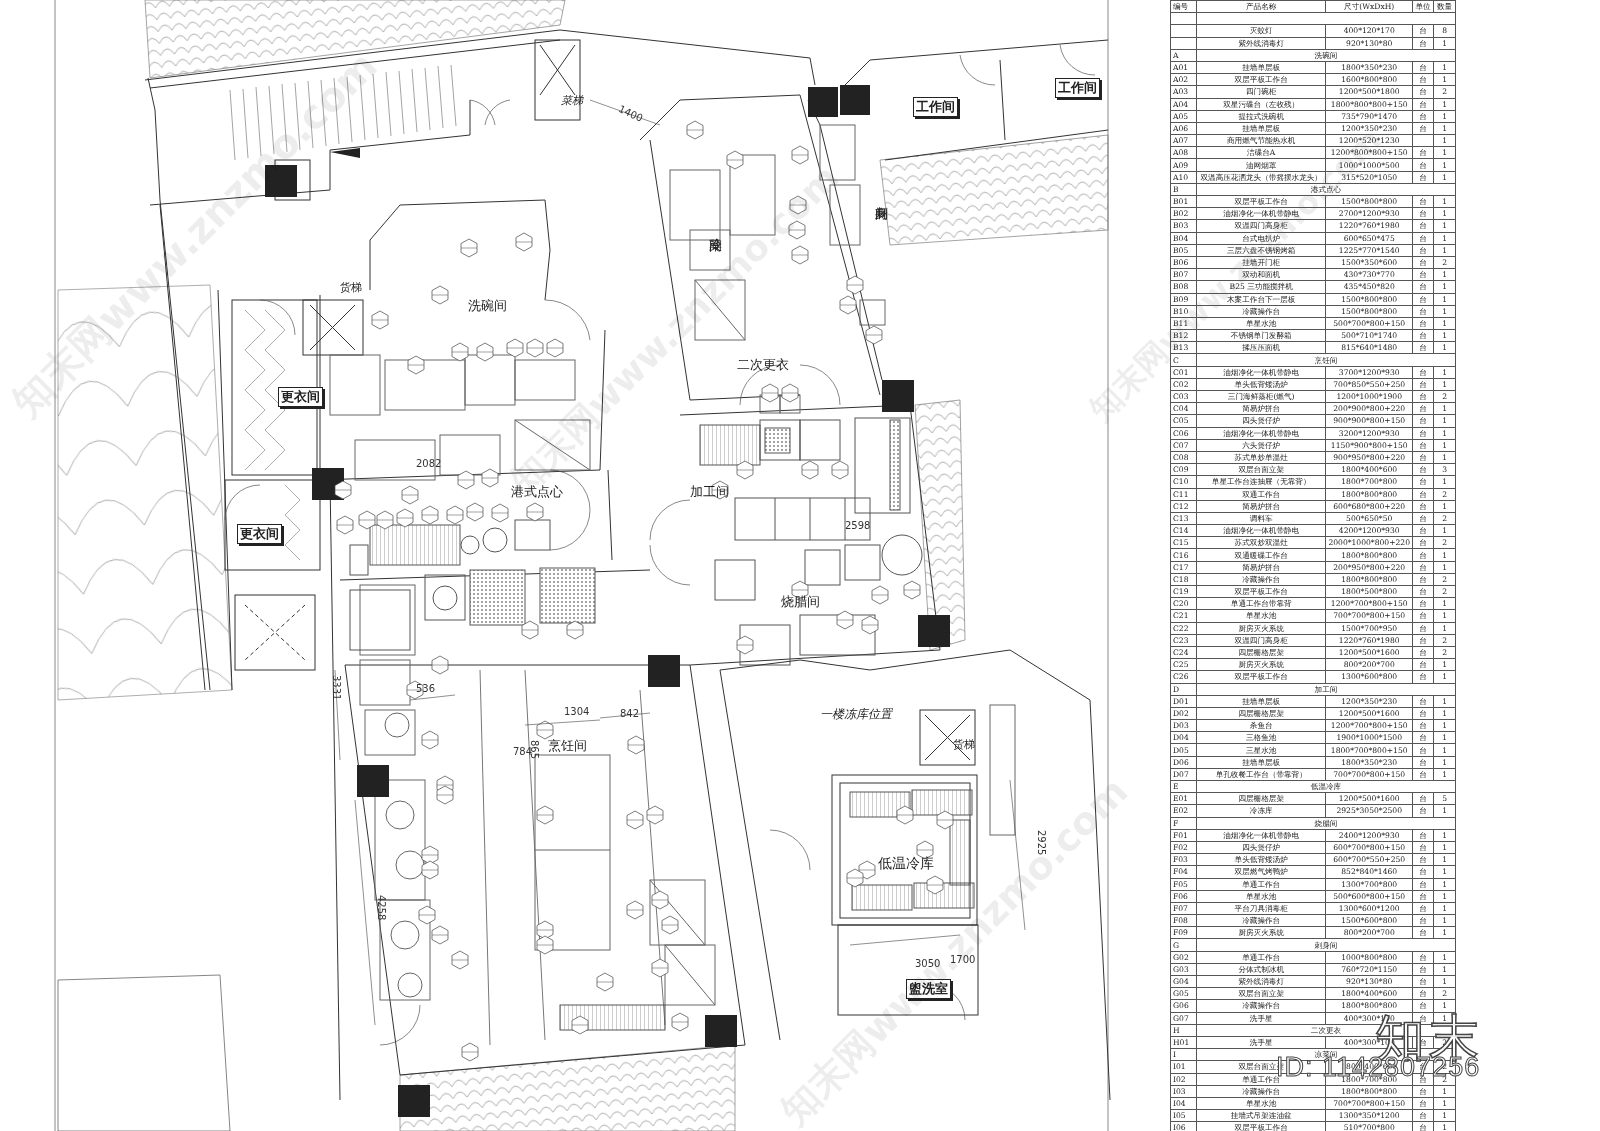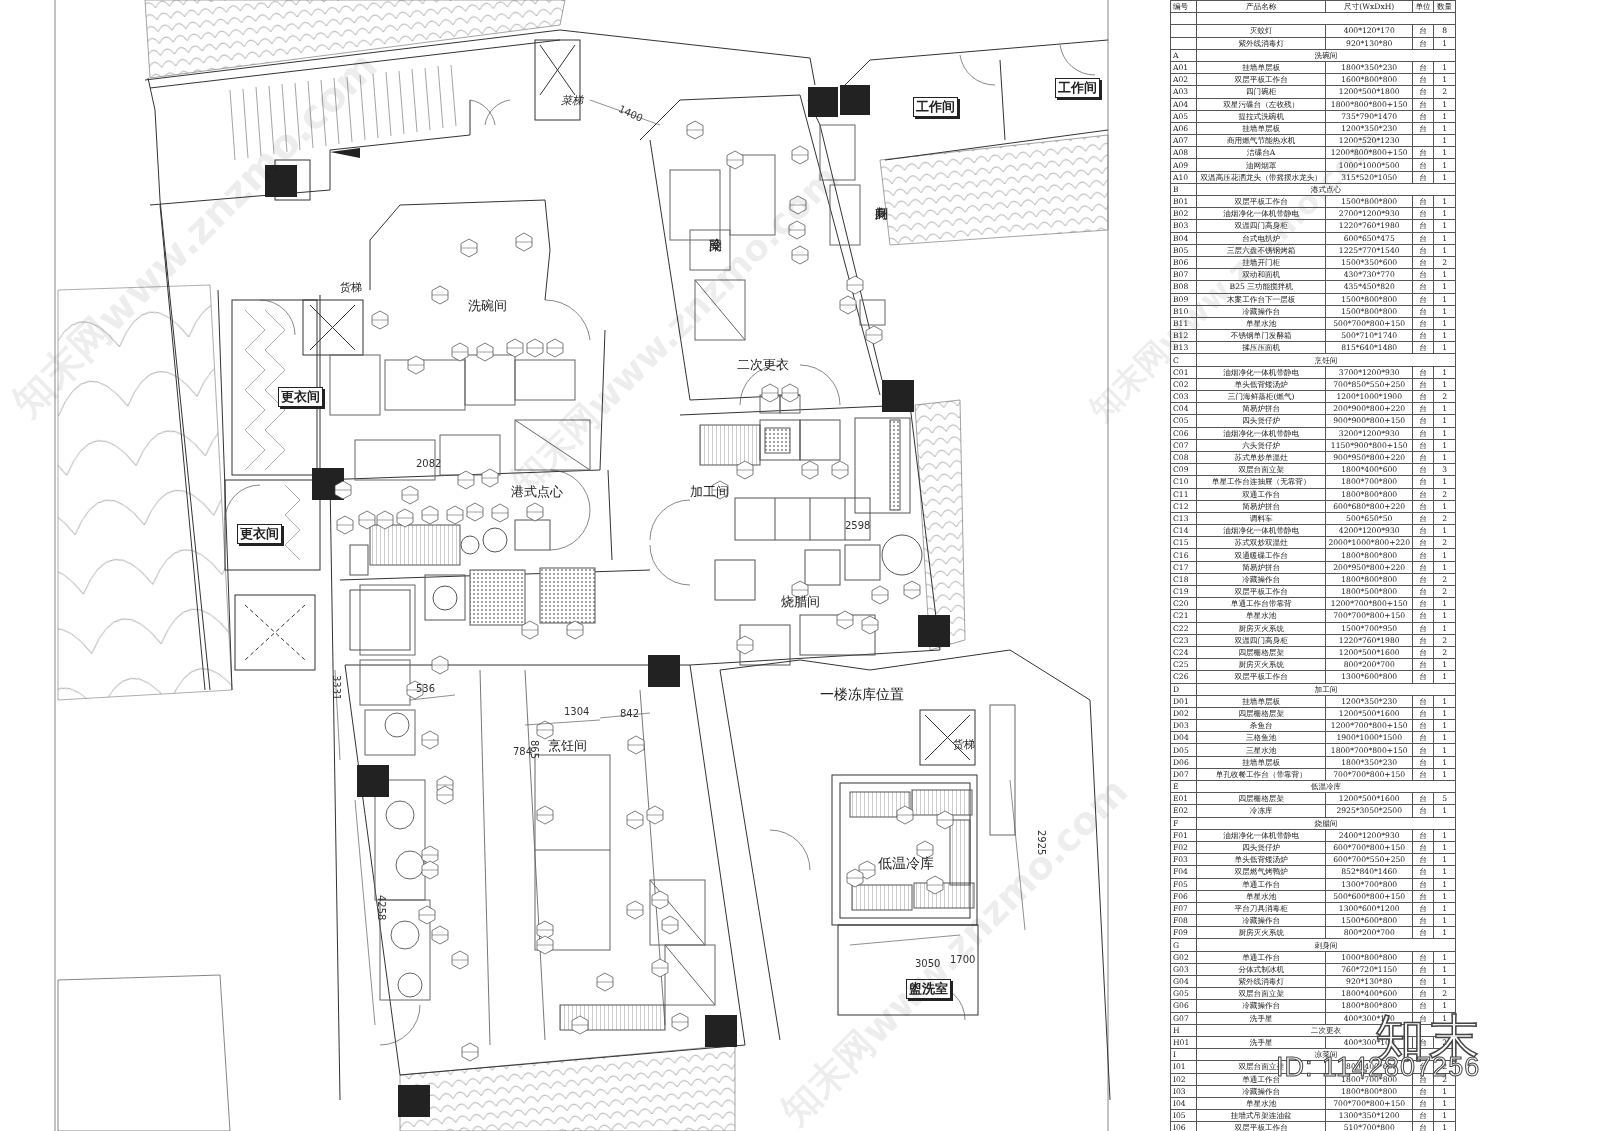--- a/index.html
+++ b/index.html
@@ -360,21 +360,21 @@
   <span class="room-label" style="left:737px;top:356px;">二次更衣</span>
   <span class="room-label boxed" style="left:278px;top:387px;">更衣间</span>
   <span class="room-label boxed" style="left:237px;top:524px;">更衣间</span>
   <span class="room-label boxed" style="left:913px;top:97px;">工作间</span>
   <span class="room-label boxed" style="left:1055px;top:78px;">工作间</span>
   <span class="room-label" style="left:878px;top:855px;font-size:14px;">低温冷库</span>
   <span class="room-label boxed" style="left:906px;top:979px;font-family:Liberation Serif, serif;">盥洗室</span>
   <span class="room-label" style="left:561px;top:93px;font-size:11px;font-style:italic;">菜梯</span>
   <span class="room-label" style="left:340px;top:280px;font-size:11px;">货梯</span>
   <span class="room-label" style="left:953px;top:737px;font-size:11px;">货梯</span>
-  <span class="room-label" style="left:820px;top:686px;font-size:14px;">一楼冻库位置</span>
+  <span class="room-label" style="left:820px;top:706px;font-size:12px;font-style:italic;">一楼冻库位置</span>
 
   <span class="dim-label" style="left:618px;top:108px;transform:rotate(25deg);">1400</span>
   <span class="dim-label" style="left:416px;top:437px;margin-top:21px;">2082</span>
   <span class="dim-label" style="left:845px;top:520px;">2598</span>
   <span class="dim-label v" style="left:342px;top:675px;">3331</span>
   <span class="dim-label" style="left:416px;top:683px;">536</span>
   <span class="dim-label" style="left:564px;top:706px;">1304</span>
   <span class="dim-label" style="left:620px;top:708px;">842</span>
   <span class="dim-label v" style="left:540px;top:740px;">865</span>
   <span class="dim-label" style="left:513px;top:746px;">784</span>

